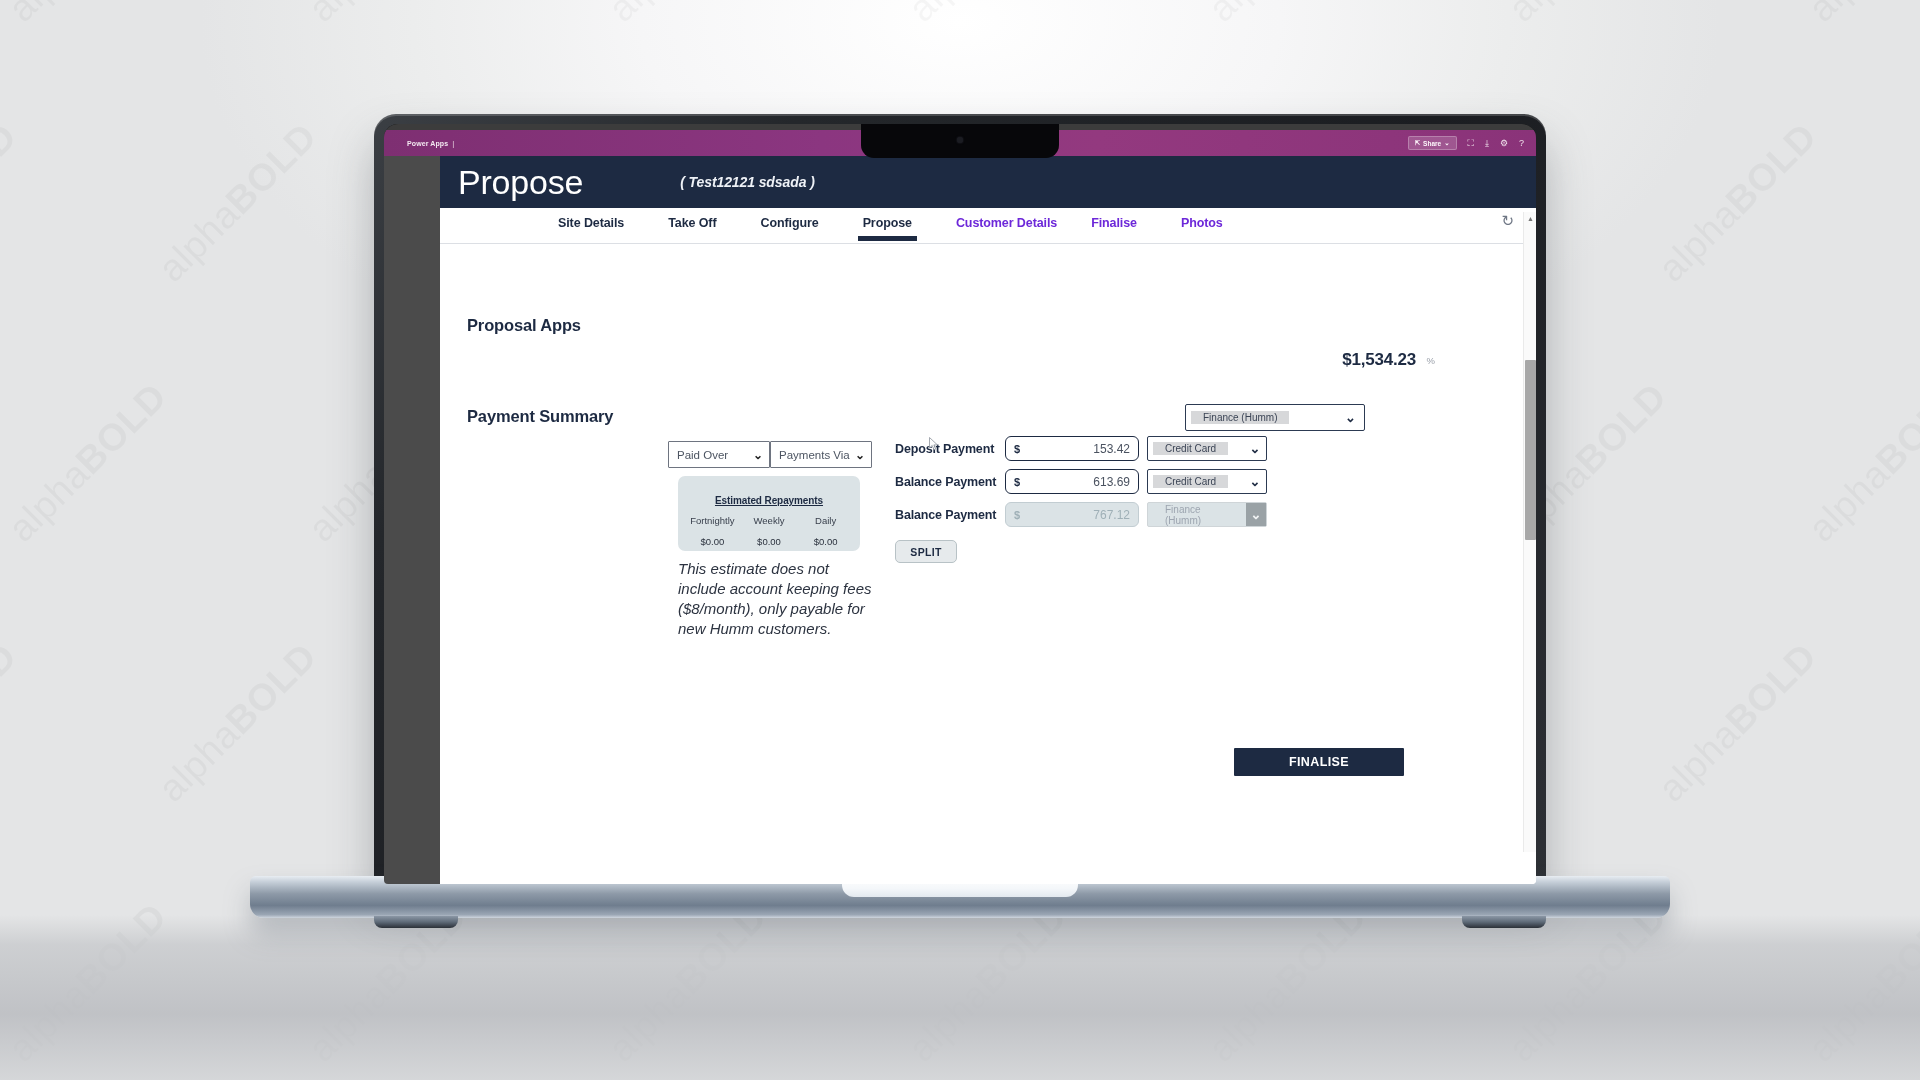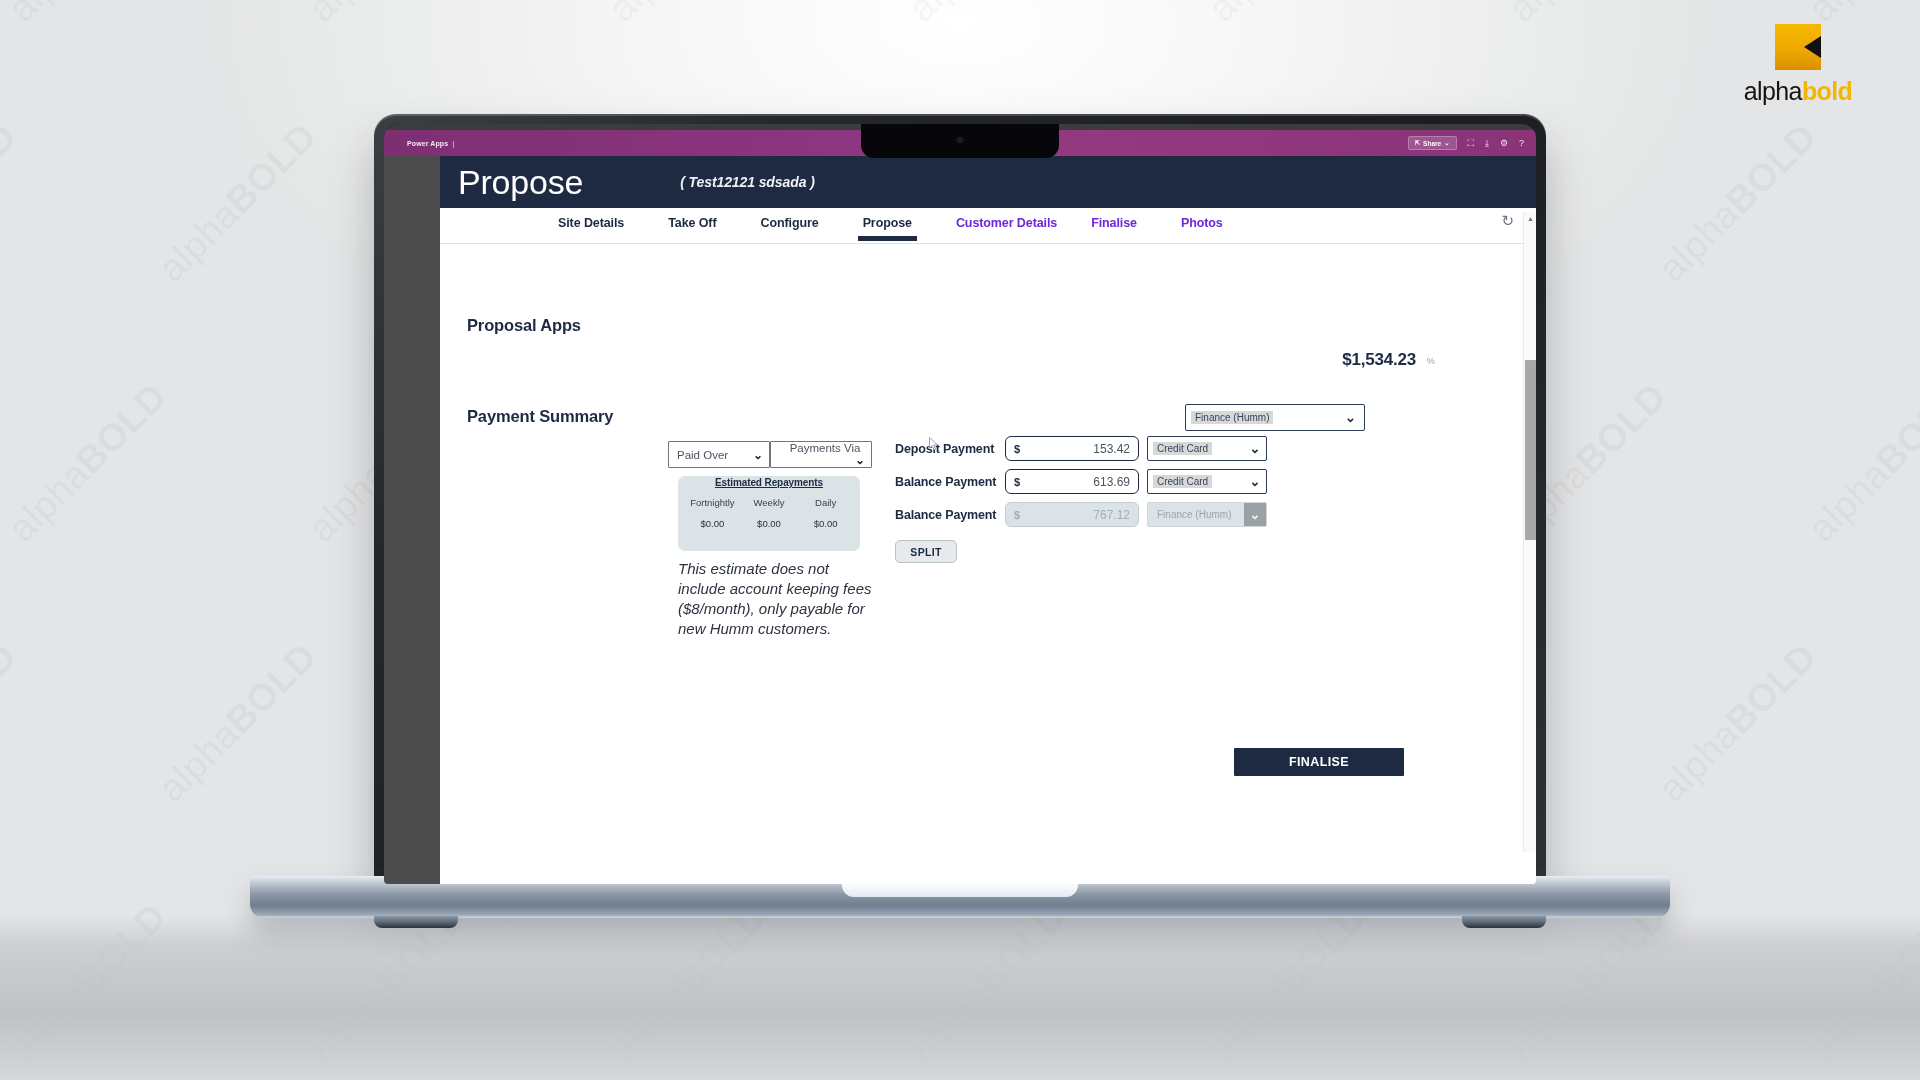--- a/index.html
+++ b/index.html
@@ -174,48 +174,48 @@
     position:absolute; left:489px; top:193px; width:10px; height:14px; z-index:28;
   }
 
   
   #finance-select {
     position:absolute; left:745px; top:160px; width:180px; height:27px;
     border:1.6px solid #2c3a52; background:#fff; border-radius:2px;
     display:flex; align-items:center;
   }
   .sel-label {
-    font-size:10px; color:#3b4455; padding:1px 4px; margin-left:5px;
+    font-size:10px; color:#3b4455; padding:1px 12px; margin-left:5px;
     background:#d7d8da;
   }
   .sel-label.ghost { background:transparent; color:#9da5b0; }
   .sel-caret {
     margin-left:auto; margin-right:8px; font-size:13px; color:#1d2a42; font-weight:700;
     line-height:1;
   }
 
   
   .minisel {
     position:absolute; top:197px; height:27px;
     border:1px solid #6e7480; background:#fff; border-radius:1px;
     display:flex; align-items:center;
   }
   #paid-over { left:228px; width:102px; }
-  #payments-via { left:330px; width:102px;flex-direction:column; }
+  #payments-via { left:330px; width:102px; }
   .minisel .ms-text { font-size:11.5px; color:#4d5562; padding-left:8px; }
   .minisel .ms-caret { margin-left:auto; margin-right:6px; font-size:12px; color:#1b1b1b; font-weight:700; line-height:1; }
 
   
   #repay-card {
     position:absolute; left:238px; top:232px; width:182px; height:75px;
     background:#dbe3e6; border-radius:7px;
   }
   #repay-heading {
     text-align:center; font-size:10px; font-weight:700; color:#1d2a42;
-    text-decoration:underline; padding-top:1px; letter-spacing:-.1px;
+    text-decoration:underline; padding-top:19px; letter-spacing:-.1px;
   }
   .repay-row { display:flex; padding: 0 6px; }
   .repay-row > div { flex:1; text-align:center; }
   #repay-heads { margin-top:9px; font-size:9.5px; color:#39404d; }
   #repay-vals { margin-top:10px; font-size:9.5px; color:#2a313d; }
   #repay-note {
     position:absolute; left:238px; top:315px; width:200px;
     font-size:15px; font-style:italic; color:#2c3340; line-height:1.33;
   }
 
@@ -502,22 +502,14 @@
       </div>
     </div>
 
     <div id="base">
       <div id="base-notch"></div>
       <div class="foot" id="foot-l"></div>
       <div class="foot" id="foot-r"></div>
     </div>
   </div>
 
-  <div id="logo">
-    <div id="logo-mark">
-      <div class="wedge"></div>
-    </div>
-    <div id="logo-text">
-      <span id="logo-alpha">alpha</span><span id="logo-bold">bold</span>
-    </div>
-  </div>
 
 </div>
 
 </body></html>

